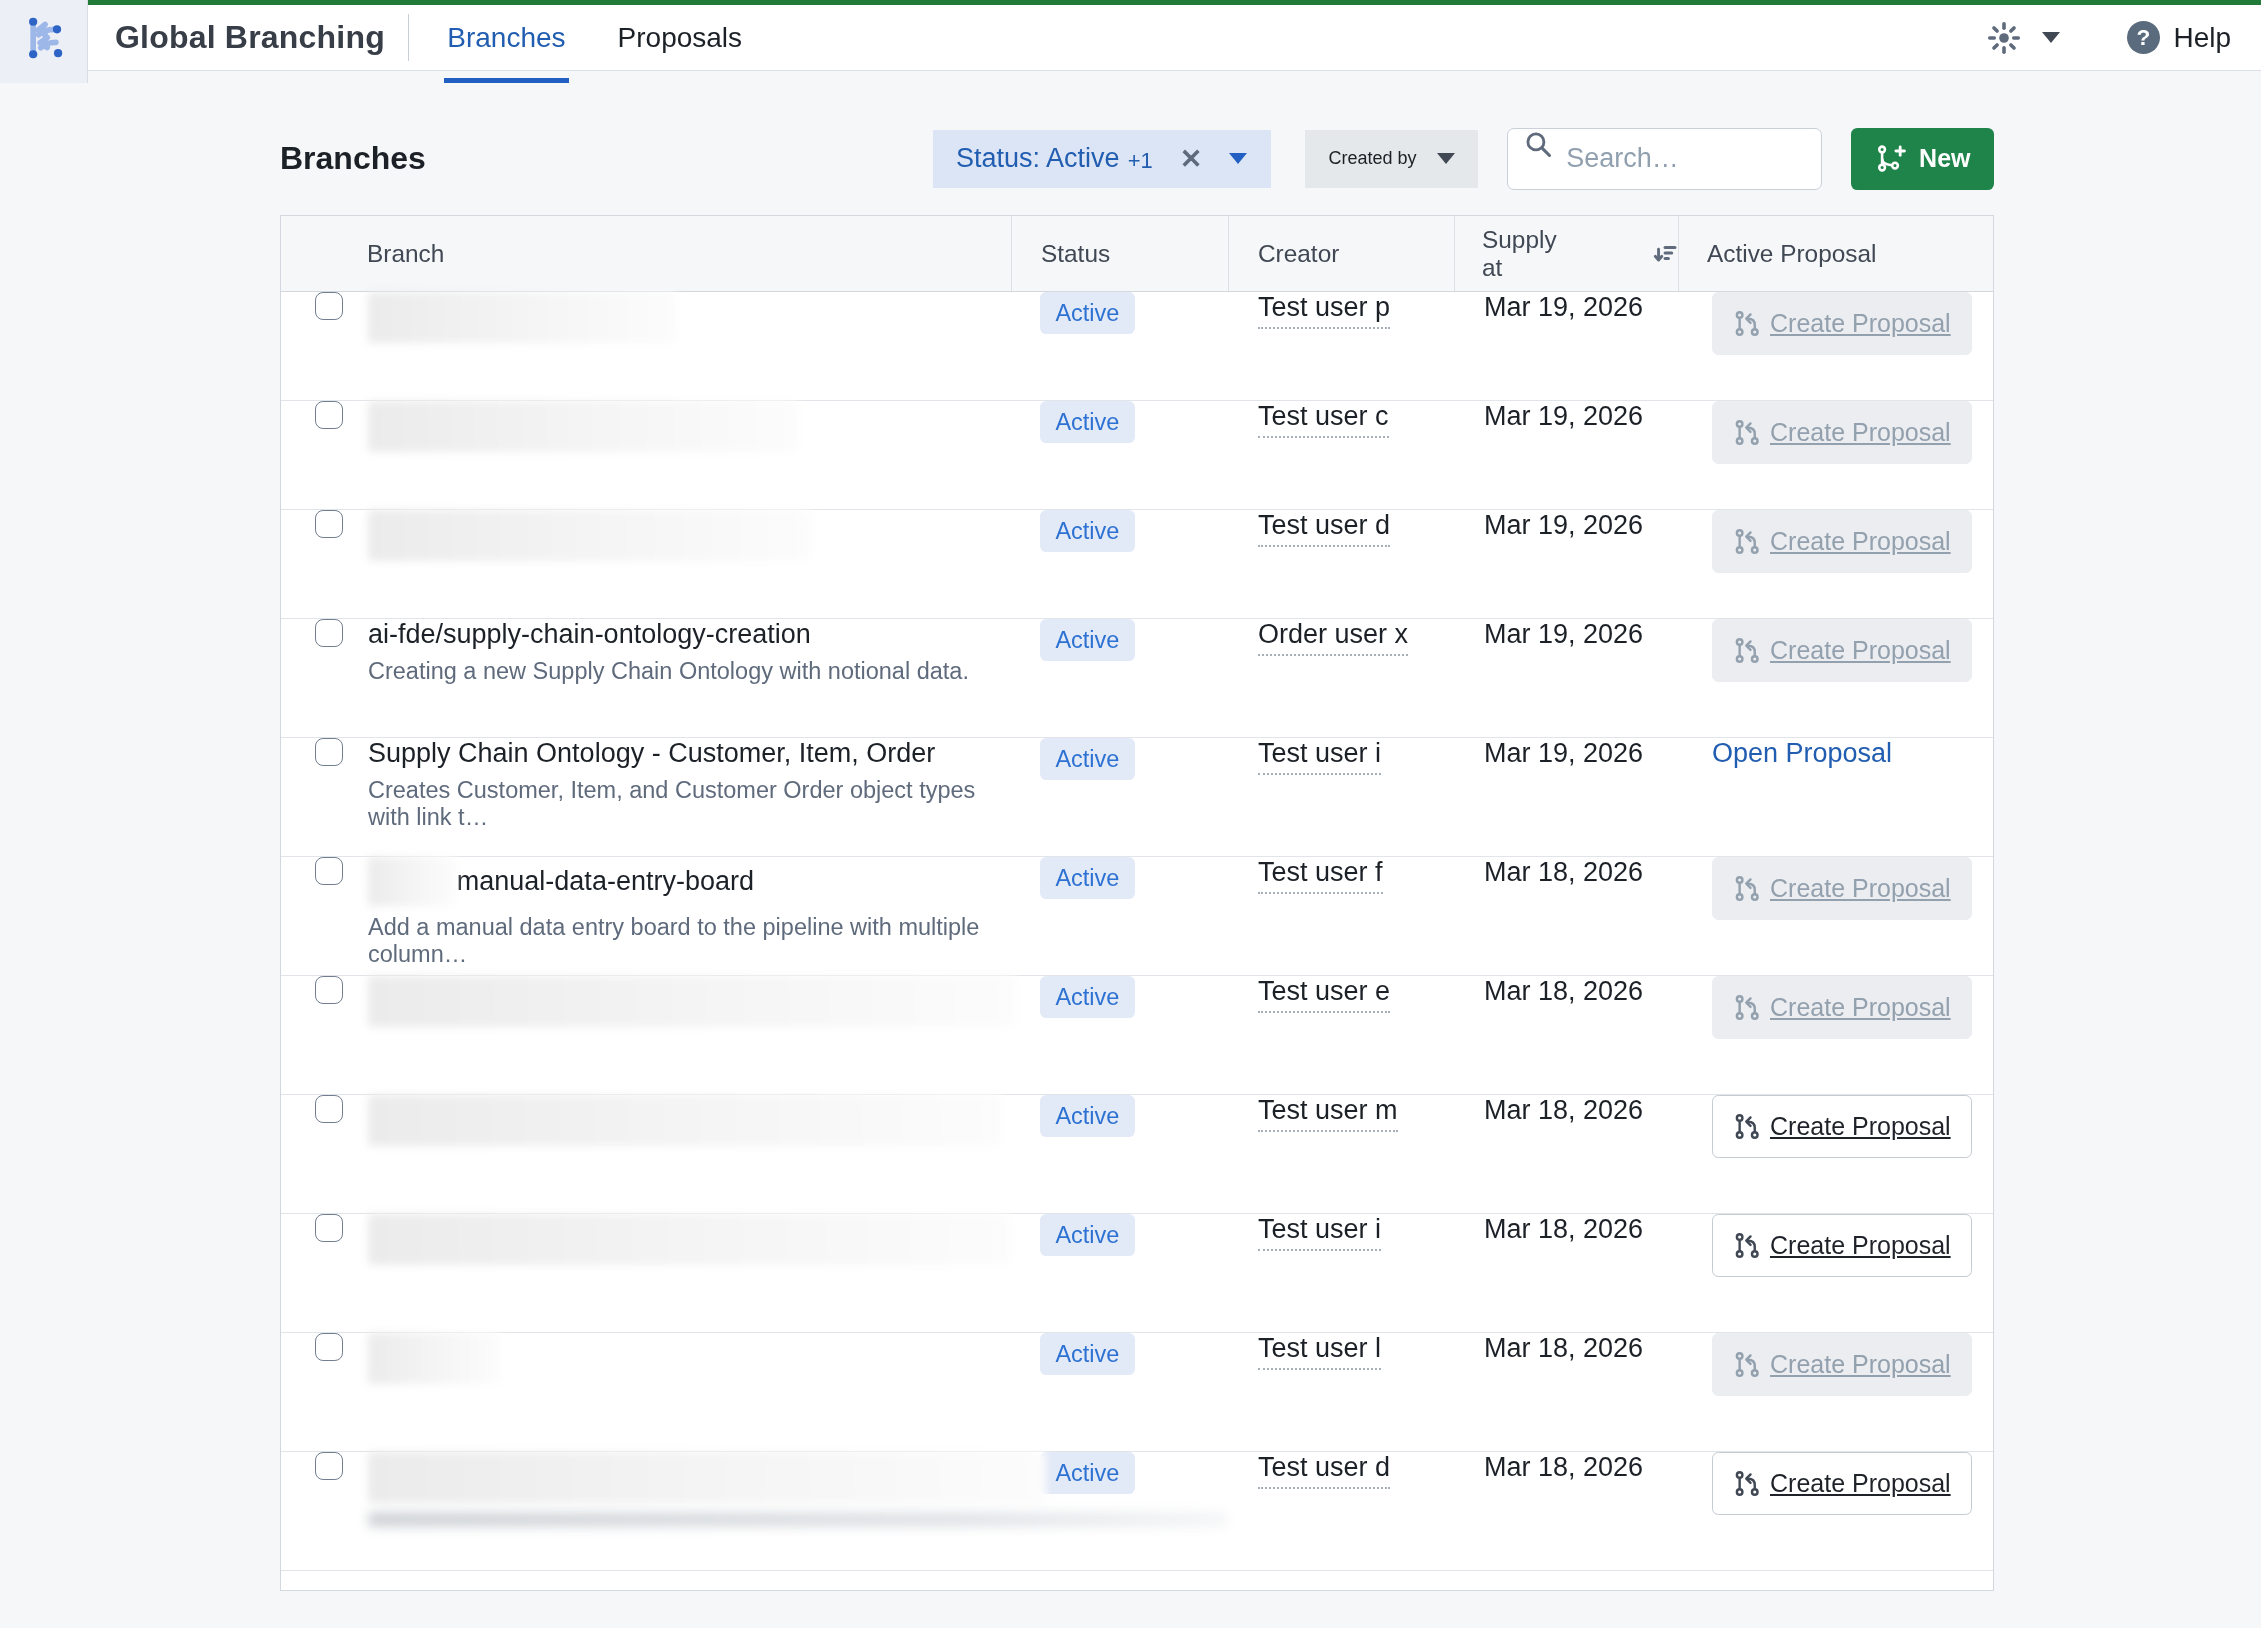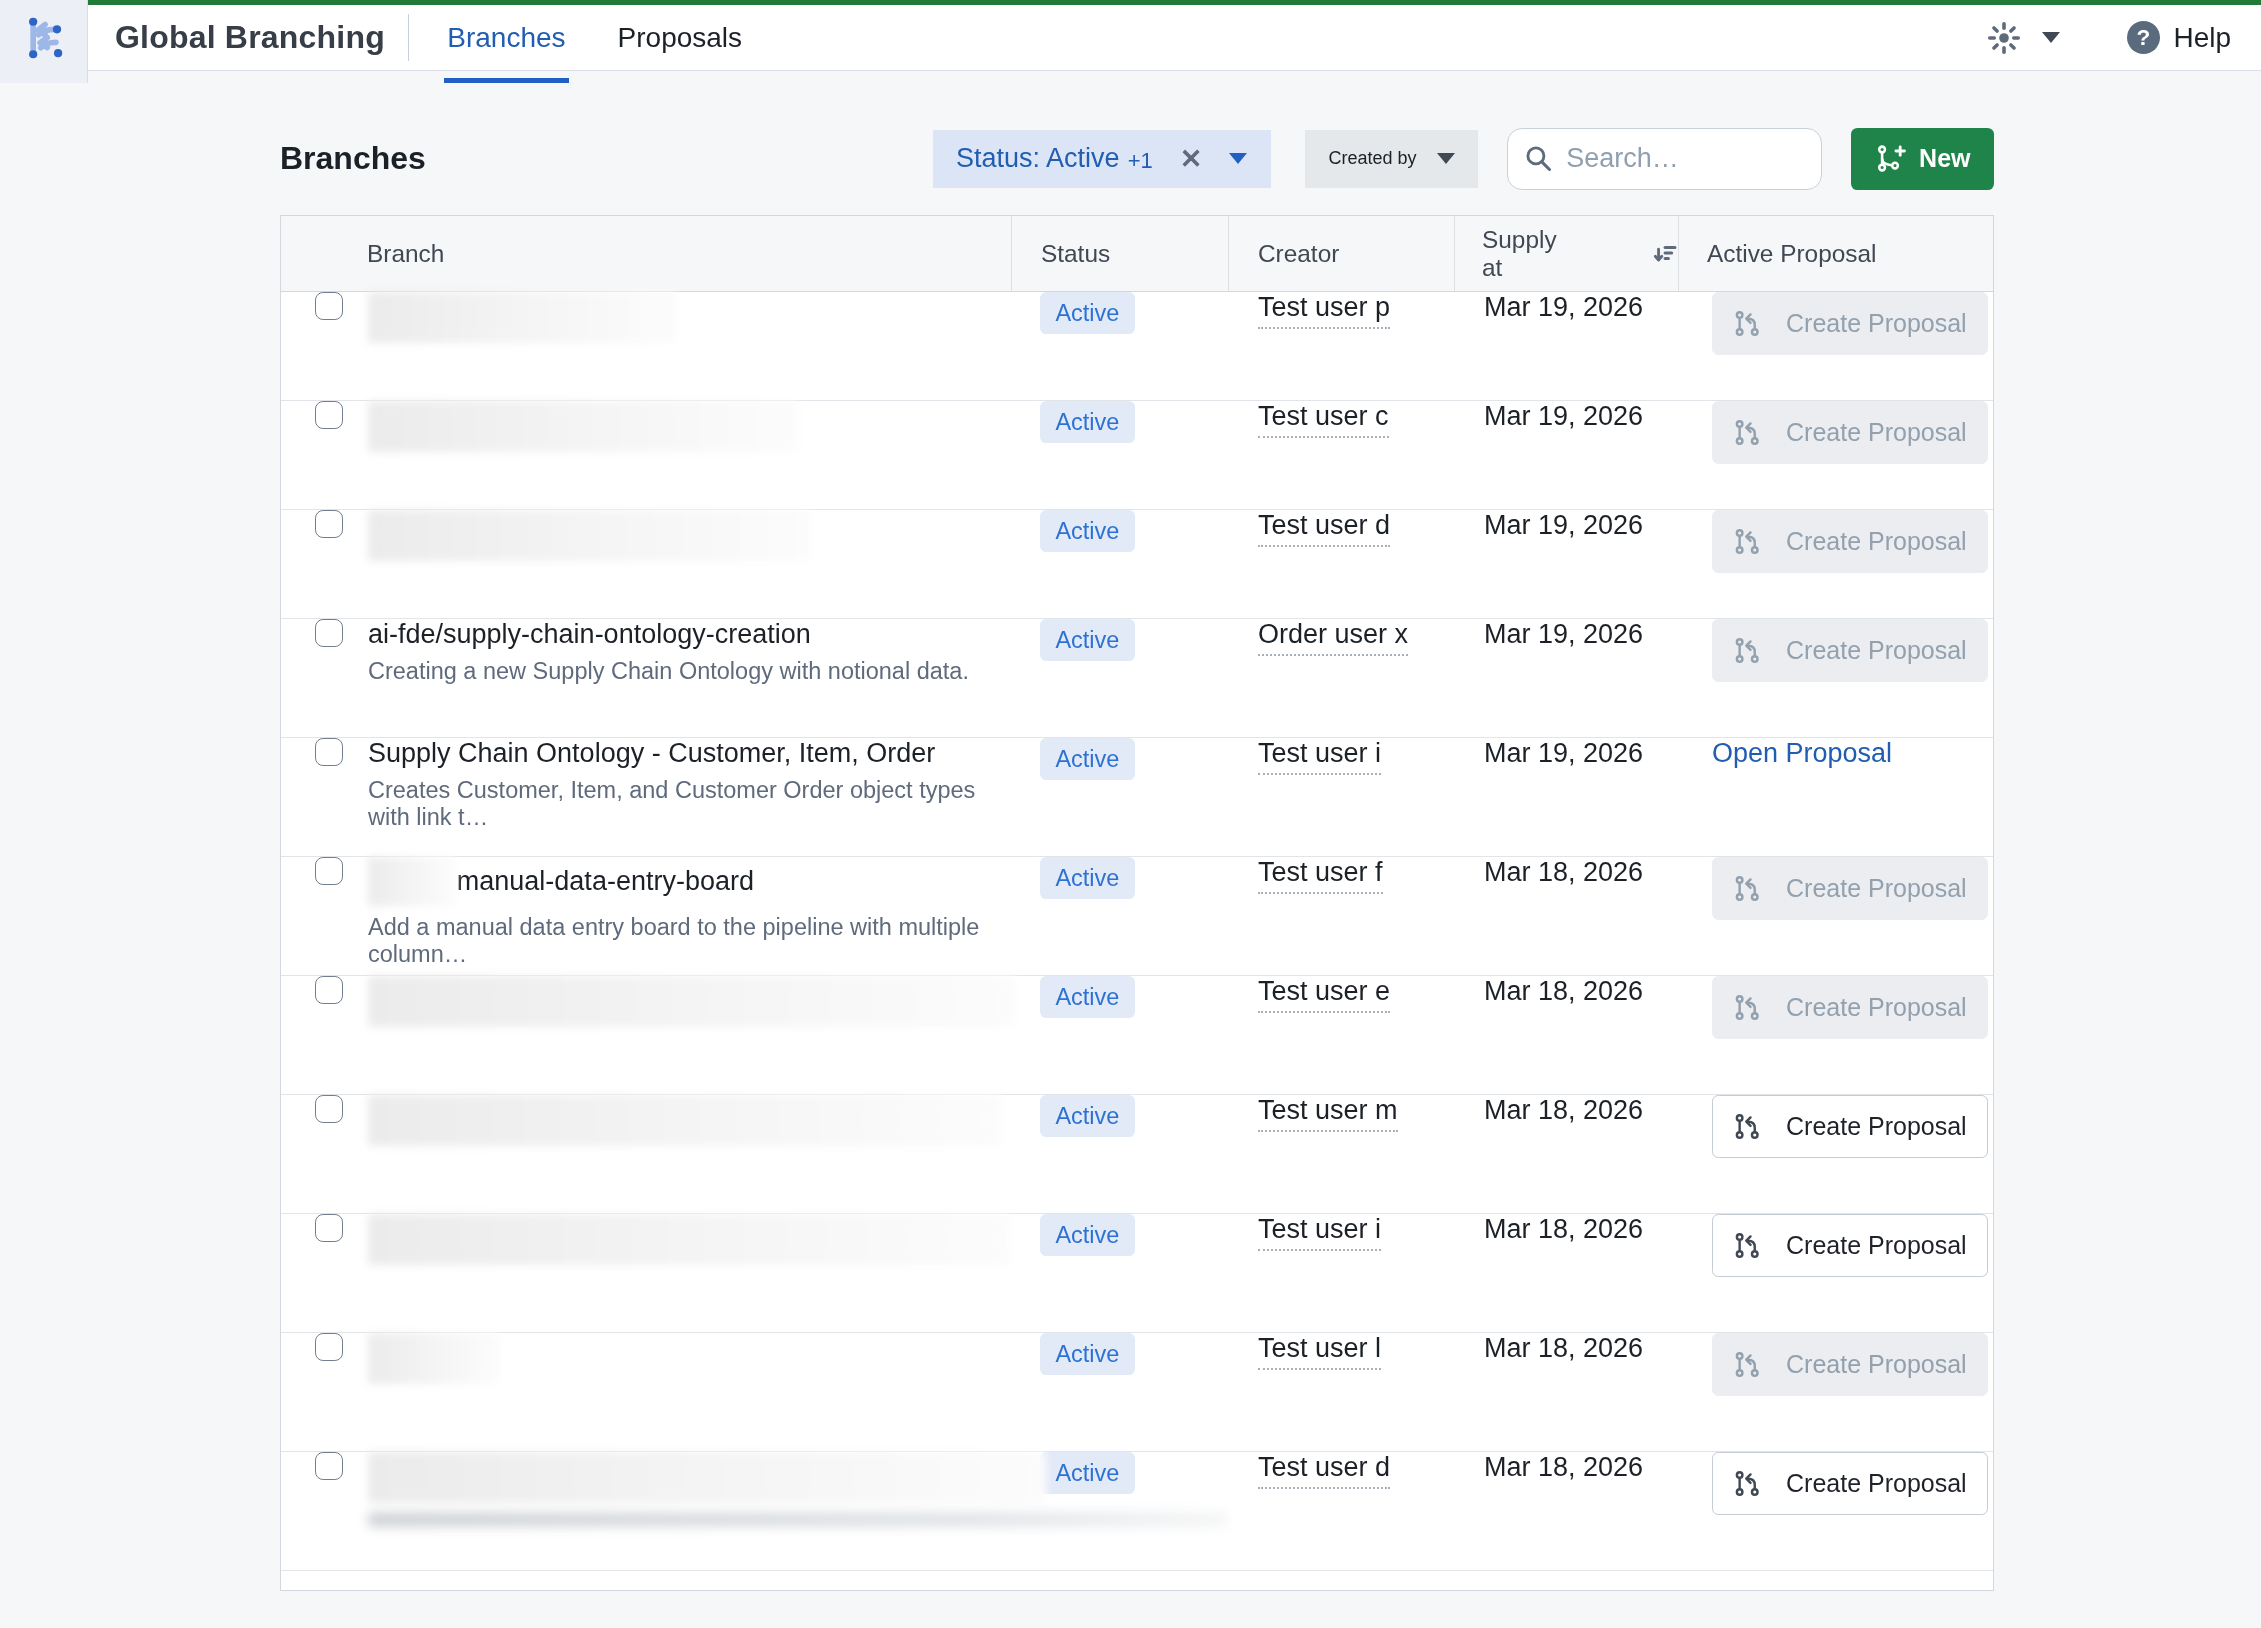--- a/index.html
+++ b/index.html
@@ -35,21 +35,21 @@
   .chip { height:58px; border-radius:0; display:flex; align-items:center; padding:0 23.5px; cursor:pointer; }
   .chip.status { background:#DCE5F5; }
   .chip.status .chip-label { font-size:27px; color:#215DB0; }
   .chip.status .chip-extra { font-size:22px; color:#215DB0; margin-left:8.1px; margin-top:3.6px; }
   .chip .close-x { font-size:27px; color:#5F6B7C; margin-left:27px; font-weight:bold; }
   .chip .caret.blue { border-top-color:#2160C2; margin-left:27px; }
   .chip.created-by { background:#E5E8EB; margin-left:34px; }
   .chip.created-by .chip-label { font-size:18px; color:#1C2127; }
   .chip.created-by .caret { margin-left:20px; }
   .searchbox { margin-left:29px; width:315px; height:62px; background:#fff;
-    border:0.9px solid #C9D0D9; border-radius:15px; display:flex; align-items:center; padding:0 14.5px; }
+    border:0.9px solid #C9D0D9; border-radius:7px; display:flex; padding:0 14.5px; }
   .searchbox input { border:none; outline:none; width:226px; font-size:27px; color:#1C2127;
     margin-left:12.7px; font-family:"Liberation Sans", sans-serif; background:transparent; }
   .searchbox input::placeholder { color:#90A0AF; }
   .new-btn { margin-left:29px; height:62px; padding:0 23.5px; background:var(--accent-green,#1F8449);
     border:none; border-radius:6.3px; display:flex; align-items:center; gap:13.6px; cursor:pointer; }
   .new-btn .new-label { color:#fff; font-size:25px; font-weight:600;
     font-family:"Liberation Sans", sans-serif; }
 
   
   .table { margin-top:25px; background:#fff; border:0.9px solid #D3D8DE; }
@@ -85,22 +85,22 @@
     background:linear-gradient(90deg,#A9AFB6 0%,#C9CED4 70%,#EDEFF1 100%); }
   .badge { background:var(--badge-bg,#E2E9F7); color:var(--badge-text,#2D72D2);
     font-size:23.5px; padding:7.2px 15.4px; border-radius:6.3px; }
   .cell.c-status { padding-left:28px; }
   .cell.c-creator { padding-left:29px; }
   .creator { font-size:27px; color:#1C2127; border-bottom:2.7px dotted #A7B0B9;
     padding-bottom:3.6px; cursor:pointer; }
   .cell.c-date { padding-left:29px; font-size:27px; color:#1C2127; }
   .cell.c-action { padding-left:33px; }
   .action-btn { height:63px; border-radius:6.3px; display:inline-flex; align-items:center;
-    gap:24px; padding:0 20px; font-size:25px; background:#fff; border:0.9px solid #C5CBD3;
-    color:#1F2329; cursor:pointer; font-family:"Liberation Sans", sans-serif; }
+    gap:8px; padding:0 20px; font-size:25px; background:#fff; border:0.9px solid #C5CBD3;
+    color:#1F2329; cursor:pointer; font-family:"Liberation Sans", sans-serif;text-decoration:underline; }
   .action-btn .merge-icon { color:#404854; }
   .action-btn.disabled { background:#EBEDF0; border-color:#EBEDF0; color:#93A0AE; cursor:default; }
   .action-btn.disabled .merge-icon { color:#93A0AE; }
   .action-link { font-size:27px; color:#215DB0; text-decoration:none; cursor:pointer; }
   .partial-row { height:19px; background:#fff; }
 </style>
 </head>
 <body>
 
 <div class="green-stripe"></div>

